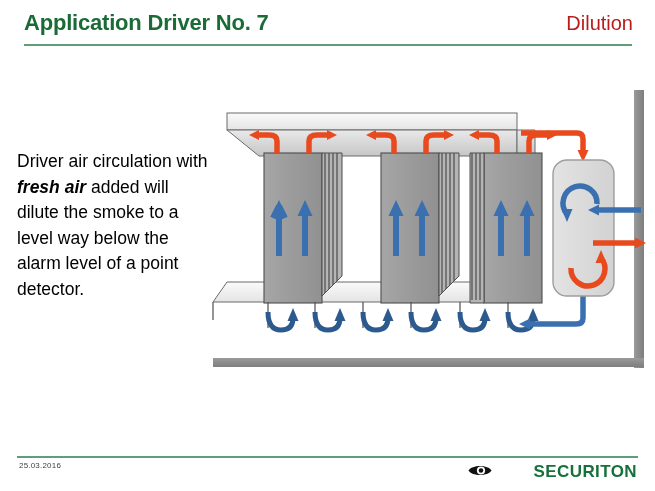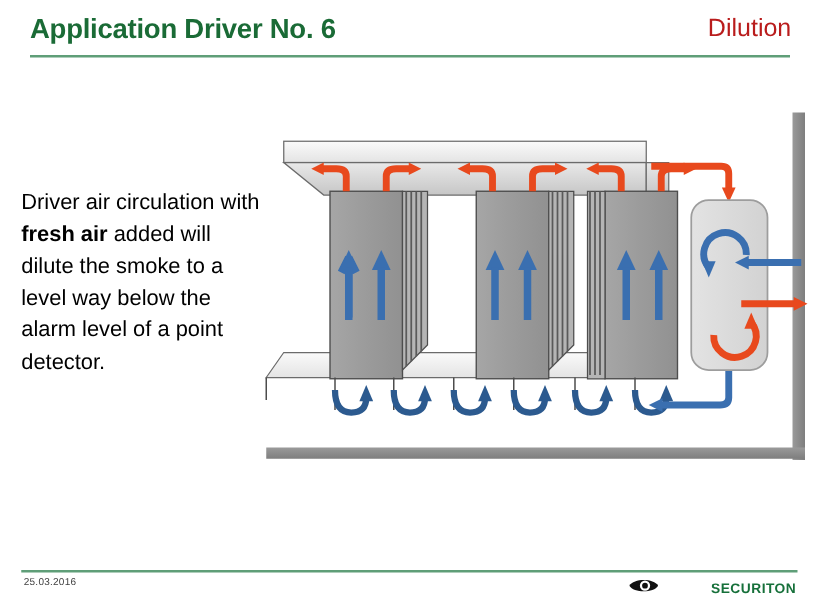--- a/index.html
+++ b/index.html
@@ -55,20 +55,21 @@
     position: absolute;
     left: 17px;
     top: 149px;
     width: 196px;
     font-size: 17.5px;
     line-height: 25.5px;
     color: #000000;
   }
   #body-text .em {
     font-weight: bold;
+    font-style: italic;
   }
 
   
   #diagram {
     position: absolute;
     left: 205px;
     top: 86px;
     width: 450px;
     height: 290px;
   }
@@ -93,33 +94,33 @@
   }
   #logo {
     position: absolute;
     right: 18px;
     top: 462px;
     display: flex;
     align-items: center;
     gap: 5px;
   }
   #logo-word {
-    font-size: 11px;
+    font-size: 17px;
     font-weight: bold;
     color: #16703a;
     letter-spacing: 0.4px;
     margin-left: 37px;
   }
 </style>
 </head>
 <body>
 
 <div id="slide">
 
-  <div id="header-title">Application Driver No. 6</div>
+  <div id="header-title">Application Driver No. 7</div>
 
   <div id="header-subtitle">Dilution</div>
 
   <div id="header-rule"></div>
 
   <div id="body-text"><span>Driver air circulation with </span><span class="em">fresh air</span><span> added will dilute the smoke to a level way below the alarm level of a point detector.</span></div>
 
   <div id="diagram">
     <svg width="450" height="290" viewBox="0 0 450 290" xmlns="http://www.w3.org/2000/svg">
       <defs>

